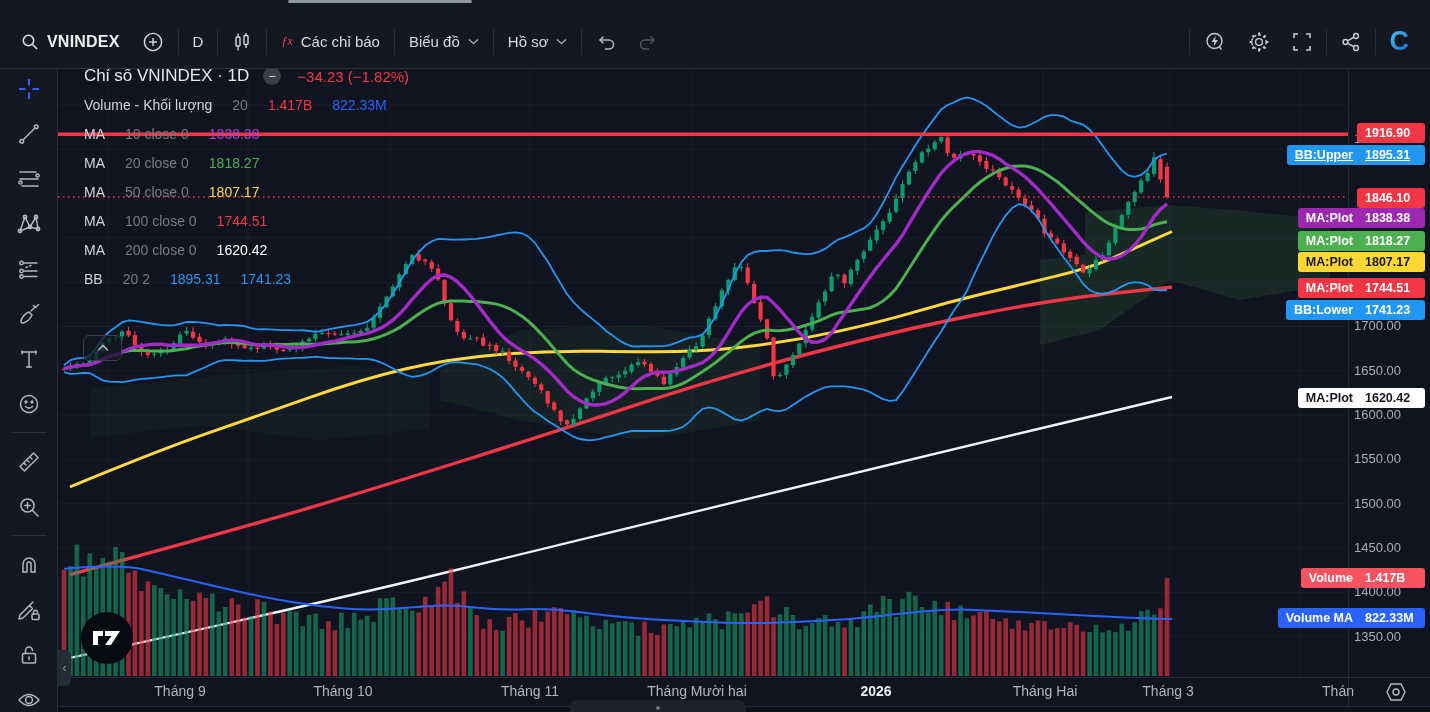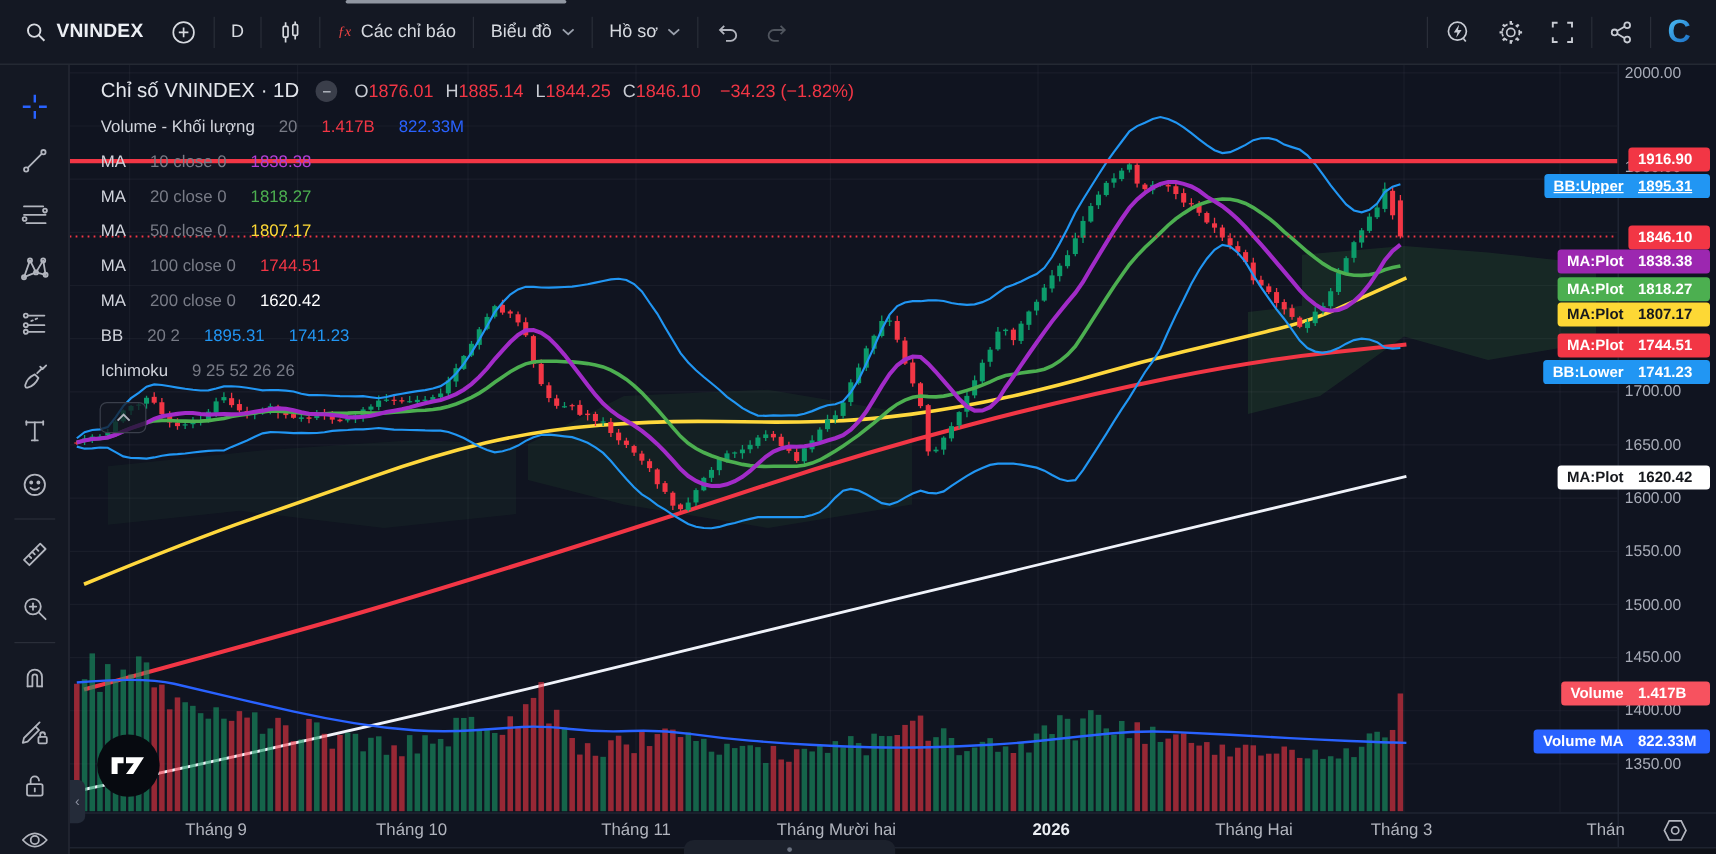--- a/index.html
+++ b/index.html
@@ -1,20 +1,20 @@
 <!DOCTYPE html>
 <html><head>
 <meta charset="utf-8">
 <style>
   html,body{margin:0;padding:0}
   body{width:1430px;height:712px;overflow:hidden;position:relative;background:#131722;
        font-family:"Liberation Sans","DejaVu Sans",sans-serif;color:#d1d4dc}
   svg{display:block}
   
-  .topbar{position:absolute;left:0;top:0;right:0;height:54px;background:#141823;
+  .topbar{position:absolute;left:0;top:15px;right:0;height:54px;background:#141823;
           border-bottom:1px solid #2a2e39;display:flex;align-items:center;padding:0 10px;z-index:20;box-sizing:border-box}
   .topstrip{position:absolute;left:288px;top:0;width:184px;height:3px;background:#9096a1;border-radius:2px;z-index:30}
   .tbtn{display:flex;align-items:center;gap:8px;background:none;border:none;color:#d7dae0;
         font-size:15px;font-family:inherit;padding:6px 11px;border-radius:6px;cursor:pointer;white-space:nowrap}
   .tbtn svg{flex:none}
   .sym{font-weight:700;font-size:16px;color:#eceff4;letter-spacing:.2px}
   .sep{width:1px;height:26px;background:#2a2e39;margin:0 3px;flex:none}
   .spacer{flex:1}
   .fxg{font-style:italic;font-family:"Liberation Serif","DejaVu Serif",serif;font-size:12px;color:#ef4444}
   .logo-c{font-size:27px;font-weight:800;background:linear-gradient(135deg,#4fc3f7,#1565c0);
@@ -809,26 +809,20 @@
 </button>
 <div class="bottom-strip"></div>
 <div class="bottom-pill">
     <i></i>
   </div>
 
 <div class="legend">
   <div class="lg-title">
     <span>Chỉ số VNINDEX · 1D</span>
     <button class="hide-btn">−</button>
-    <span class="ohlc" id="ohlc">
-        <span><span class="k">O</span><span class="v">1876.01</span></span>
-        <span><span class="k">H</span><span class="v">1885.14</span></span>
-        <span><span class="k">L</span><span class="v">1844.25</span></span>
-        <span><span class="k">C</span><span class="v">1846.10</span></span>
-      </span>
     <span class="chg">−34.23 (−1.82%)</span>
   </div>
   <div id="legend-rows">
       <div class="lg-row">
         <span class="lg-name">Volume - Khối lượng</span>
         <span class="lg-params">20</span>
         <span class="lg-val" style="color:#f23645">1.417B</span>
         <span class="lg-val" style="color:#2962ff">822.33M</span>
       </div>
       <div class="lg-row">
@@ -855,24 +849,20 @@
         <span class="lg-name">MA</span>
         <span class="lg-params">200 close 0</span>
         <span class="lg-val" style="color:#ffffff">1620.42</span>
       </div>
       <div class="lg-row">
         <span class="lg-name">BB</span>
         <span class="lg-params">20 2</span>
         <span class="lg-val" style="color:#2196f3">1895.31</span>
         <span class="lg-val" style="color:#2196f3">1741.23</span>
       </div>
-      <div class="lg-row">
-        <span class="lg-name">Ichimoku</span>
-        <span class="lg-params">9 25 52 26 26</span>
-      </div>
     </div>
 </div>
 
 <button class="lg-collapse">
   <svg width="12" height="8" viewBox="0 0 12 8" fill="none" stroke="currentColor" stroke-width="1.6">
       <polyline points="1,6.5 6,1.5 11,6.5"></polyline>
     </svg>
 </button>
 <button class="left-tab">‹</button>
 <button class="tv-logo">

